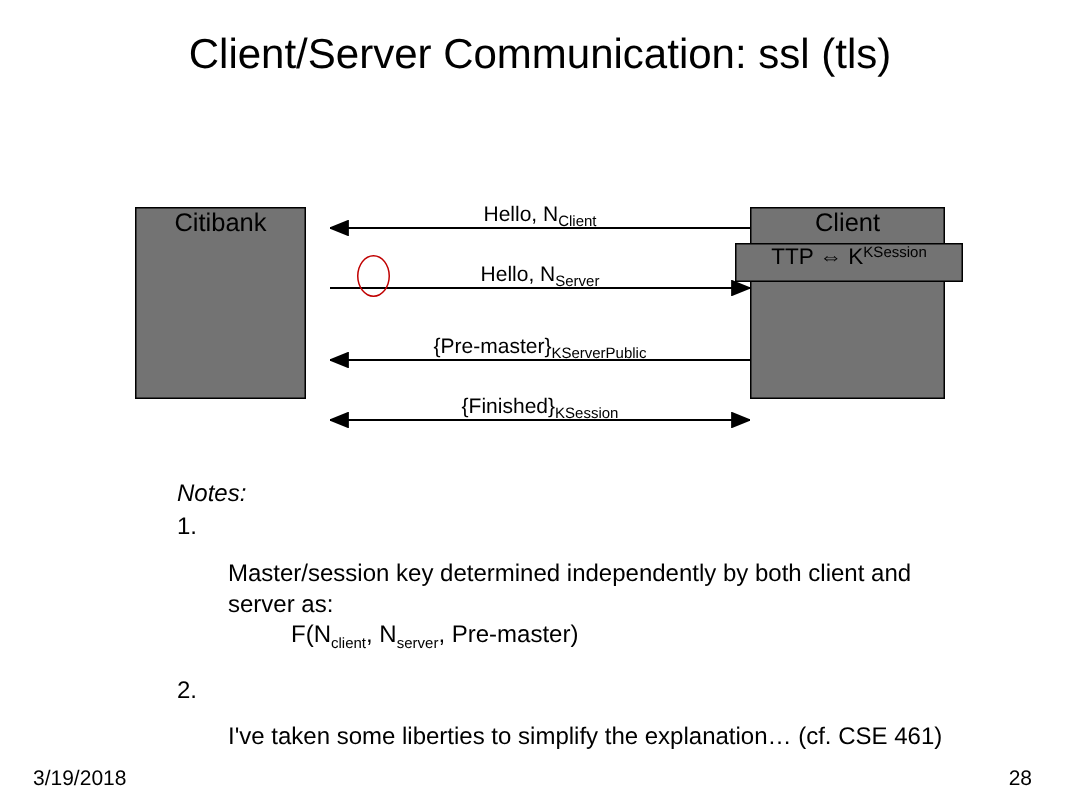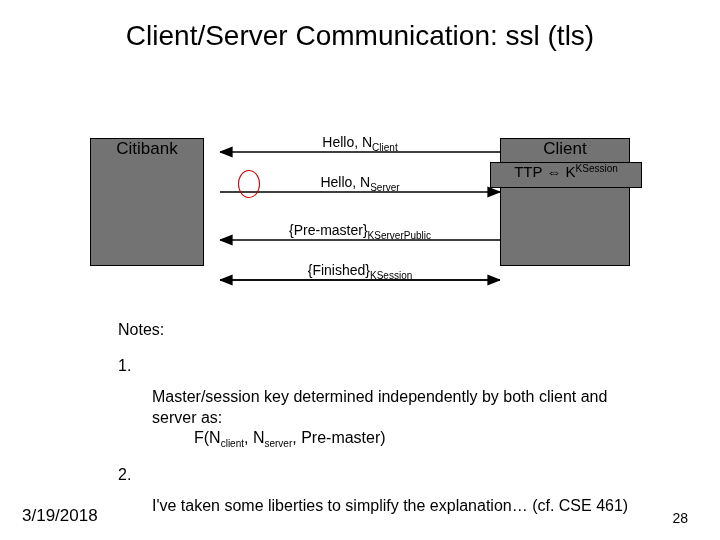--- a/index.html
+++ b/index.html
@@ -70,30 +70,30 @@
     border-radius: 50%;
   }
   .notes {
     position: absolute;
     top: 320px;
     left: 118px;
     width: 520px;
     font-size: 16px;
     line-height: 1.28;
   }
-  .notes-heading { margin-bottom: 16px; }
+  .notes-heading { margin-bottom: 2px; font-style: italic; }
   .note-item { display: flex; margin-bottom: 14px; }
   .note-num { width: 34px; flex: none; }
   .note-body { flex: 1; margin-top: 31px; }
   .indent { padding-left: 42px; }
   .footer-date {
     position: absolute;
     left: 22px;
     bottom: 14px;
-    font-size: 17px;
+    font-size: 14px;
   }
   .footer-page {
     position: absolute;
     right: 32px;
     bottom: 14px;
     font-size: 14px;
   }
 </style>
 </head>
 <body>

